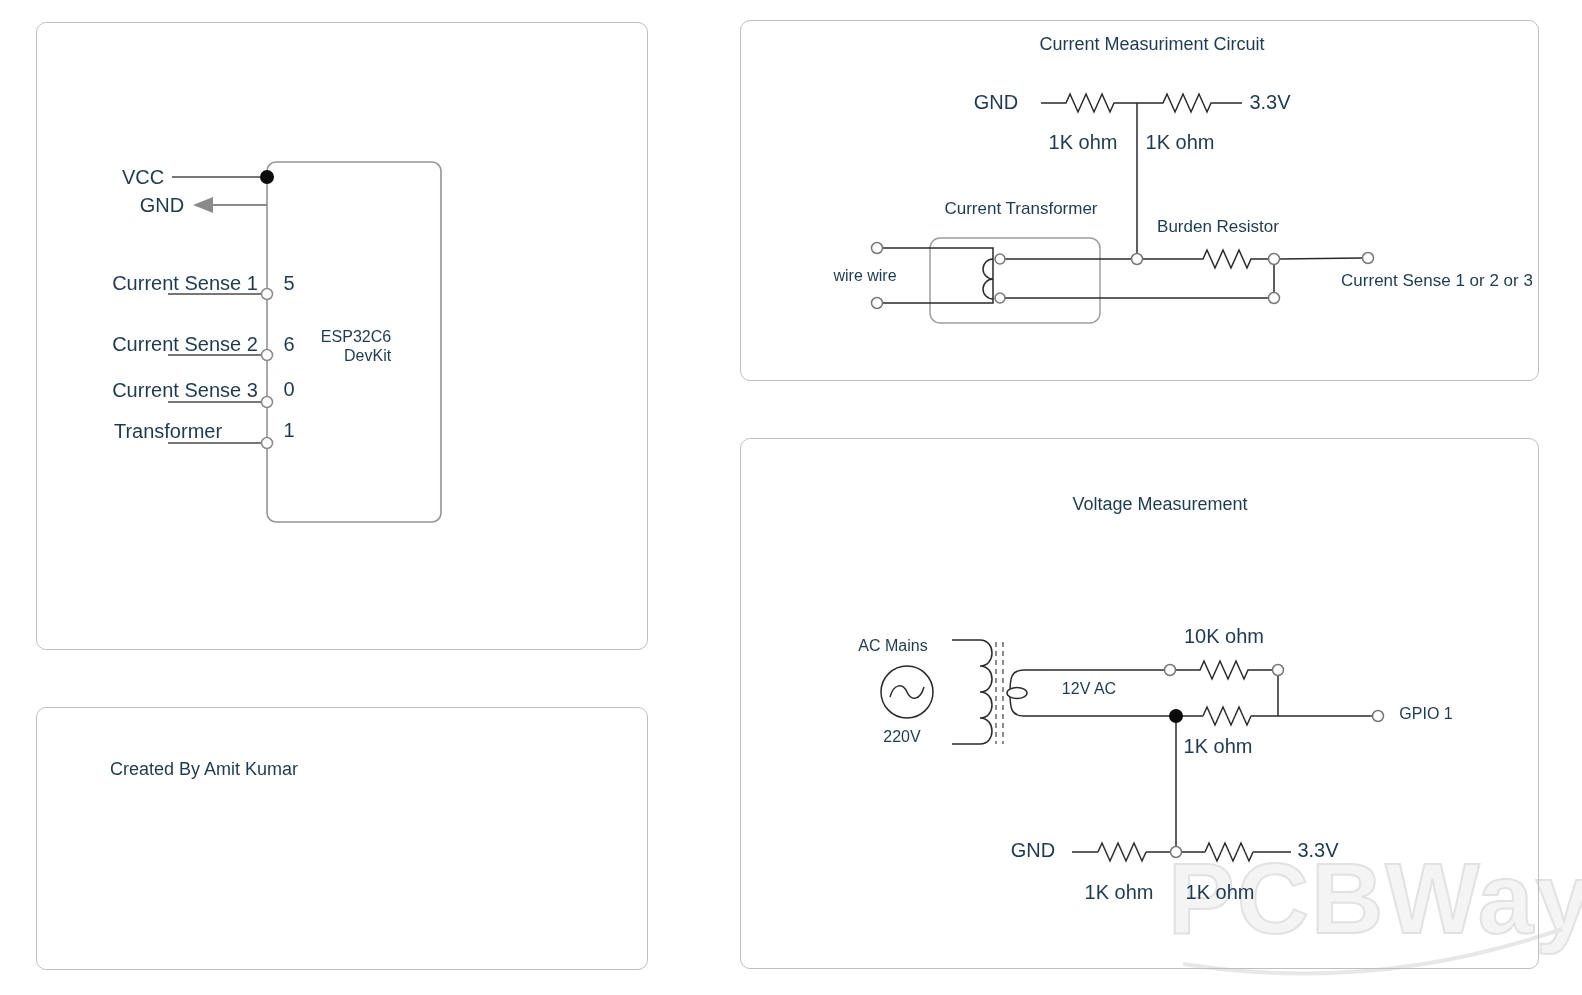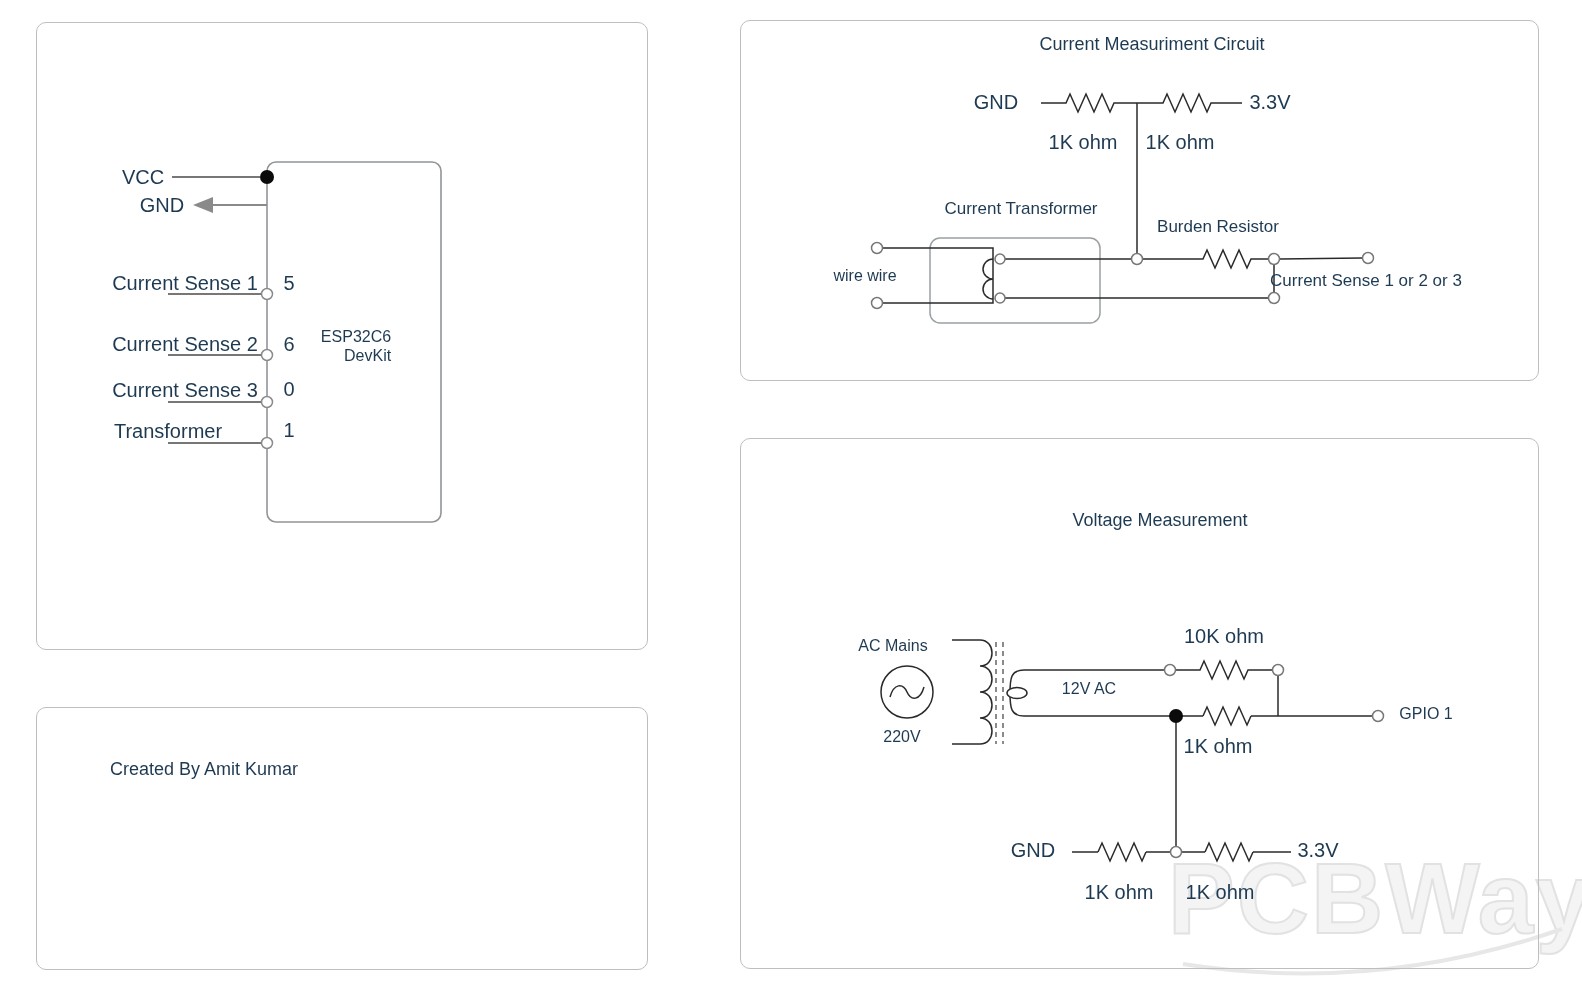--- a/index.html
+++ b/index.html
@@ -135,23 +135,23 @@
   <span class="lbl lbl-xl credit" style="left:78px;top:769px">Created By Amit Kumar</span>
 
   <span class="lbl lbl-xl" style="left:1152px;top:44px">Current Measuriment Circuit</span>
   <span class="lbl" style="left:996px;top:102px">GND</span>
   <span class="lbl" style="left:1270px;top:102px">3.3V</span>
   <span class="lbl" style="left:1083px;top:142px">1K ohm</span>
   <span class="lbl" style="left:1180px;top:142px">1K ohm</span>
   <span class="lbl lbl-lg" style="left:1021px;top:209px">Current Transformer</span>
   <span class="lbl lbl-lg" style="left:1218px;top:227px">Burden Resistor</span>
   <span class="lbl lbl-md" style="left:865px;top:276px">wire wire</span>
-  <span class="lbl lbl-lg" style="left:1366px;top:281px">Current Sense 1 or 2 or 3</span>
+  <span class="lbl lbl-lg" style="left:1437px;top:281px">Current Sense 1 or 2 or 3</span>
 
-  <span class="lbl lbl-xl" style="left:1160px;top:520px">Voltage Measurement</span>
+  <span class="lbl lbl-xl" style="left:1160px;top:504px">Voltage Measurement</span>
   <span class="lbl lbl-md" style="left:893px;top:646px">AC Mains</span>
   <span class="lbl lbl-md" style="left:902px;top:737px">220V</span>
   <span class="lbl lbl-md" style="left:1089px;top:689px">12V AC</span>
   <span class="lbl" style="left:1224px;top:636px">10K ohm</span>
   <span class="lbl lbl-md" style="left:1426px;top:714px">GPIO 1</span>
   <span class="lbl" style="left:1218px;top:746px">1K ohm</span>
   <span class="lbl" style="left:1033px;top:850px">GND</span>
   <span class="lbl" style="left:1318px;top:850px">3.3V</span>
   <span class="lbl" style="left:1119px;top:892px">1K ohm</span>
   <span class="lbl" style="left:1220px;top:892px">1K ohm</span>

